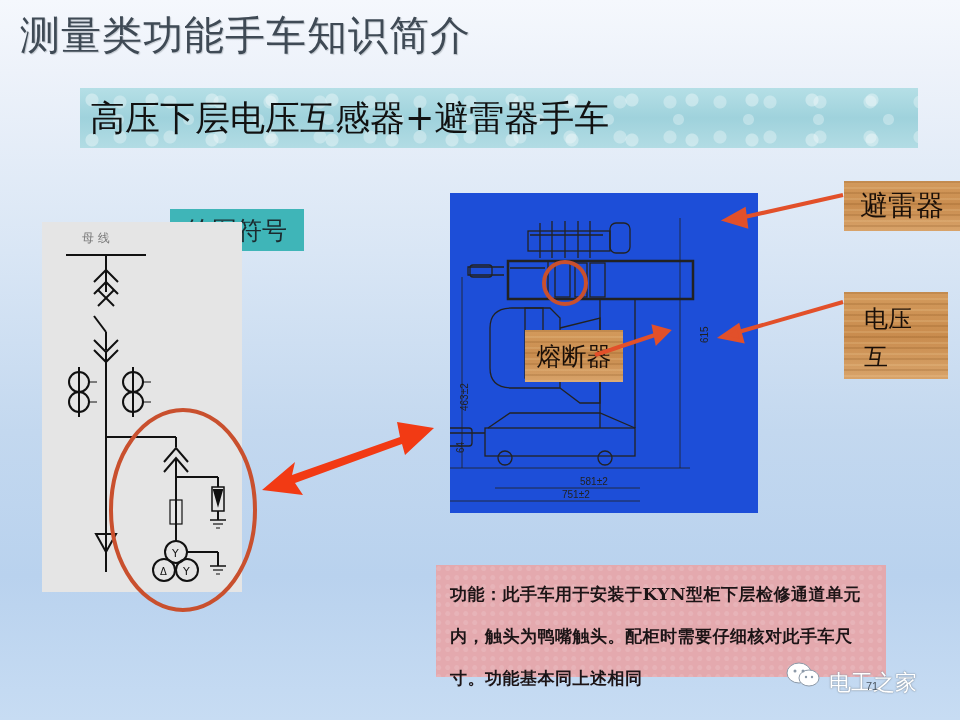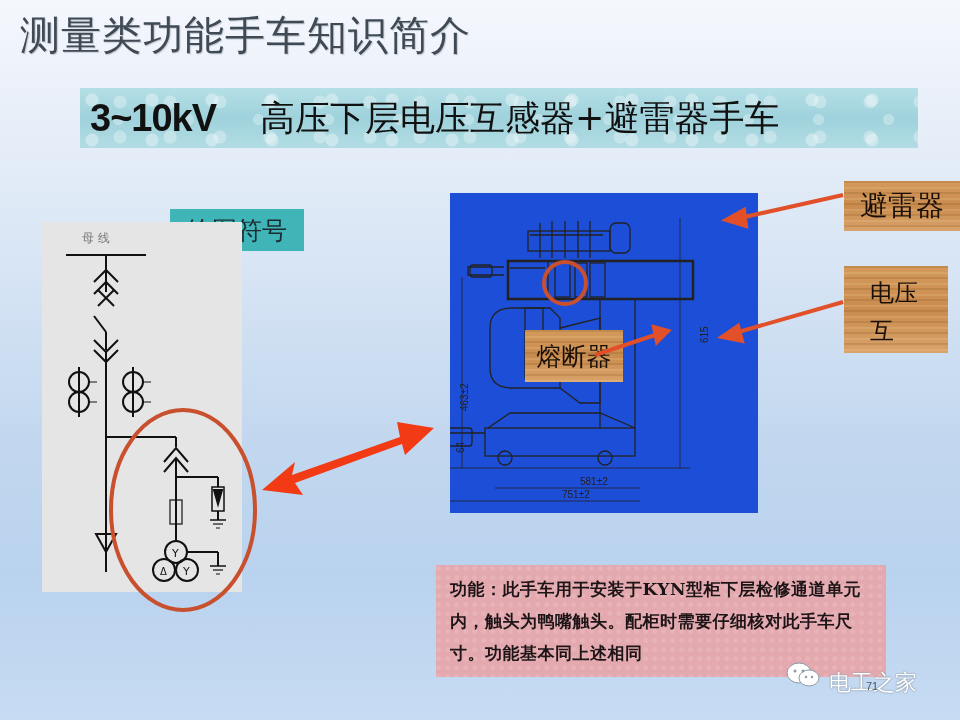--- a/index.html
+++ b/index.html
@@ -50,46 +50,45 @@
   .wood {
     position: absolute;
     background:
       repeating-linear-gradient(180deg, rgba(120,70,20,0.18) 0 2px, transparent 2px 6px, rgba(255,230,180,0.15) 6px 8px, transparent 8px 11px),
       linear-gradient(180deg, #d39a5c 0%, #c98c4e 50%, #d8a36a 100%);
     color: #1a0f08;
     font-family: "DejaVu Serif", serif;
   }
   .tag-fuse { left: 497px; top: 330px; width: 98px; height: 52px; font-size: 25px; display:flex; align-items:center; justify-content:center;margin-left:28px; }
   .tag-arrester { left: 844px; top: 181px; width: 116px; height: 50px; font-size: 28px; display:flex; align-items:center; justify-content:center; }
-  .tag-pt { left: 844px; top: 266px; width: 104px; height: 87px; font-size: 24px; padding: 8px 26px; line-height: 38px; }
+  .tag-pt { left: 844px; top: 292px; width: 104px; height: 87px; font-size: 24px; padding: 8px 20px; line-height: 38px; }
   .overlay-svg { position: absolute; left: 0; top: 0; pointer-events: none; }
   .function-box {
     position: absolute; left: 436px; top: 565px; width: 450px; height: 112px;
     background:
       radial-gradient(circle at 30% 40%, rgba(255,255,255,0.12) 0 2px, transparent 3px),
       #e4a9ae;
     background-size: 9px 9px, 100% 100%;
     font-family: "DejaVu Serif", serif; font-weight: bold;
-    font-size: 17px; color: #1c1416; line-height: 32px;
+    font-size: 17px; color: #1c1416; line-height: 42px;
     padding: 8px 12px 0 14px; letter-spacing: 0.5px;
   }
   .watermark {
     position: absolute; left: 785px; top: 660px; height: 30px;
     display: flex; align-items: center; gap: 6px;
   }
   .watermark .wm-text { font-size: 22px; color: #ffffff; text-shadow: 0 0 2px #8a99aa, 0 0 1px #6b7a8a; margin-top: 16px; }
   .page-num { position: absolute; left: 866px; top: 680px; font-size: 11px; color: #4a5560; font-family: "Liberation Sans", sans-serif; }
 </style>
 </head>
 <body>
 
 <div class="slide-title">测量类功能手车知识简介</div>
 
 <div class="subtitle-banner">
-  <span class="kv">3~10kV</span>
   <span class="desc">高压下层电压互感器+避雷器手车</span>
 </div>
 
 <div class="symbol-label">绘图符号</div>
 
 <div class="circuit-panel">
   <svg width="200" height="370" viewBox="0 0 200 370">
     <text x="40" y="20" font-size="12" fill="#777" font-family="DejaVu Serif, serif">母 线</text>
     <g stroke="#111" stroke-width="2" fill="none">
       <line x1="24" y1="33" x2="104" y2="33"></line>

